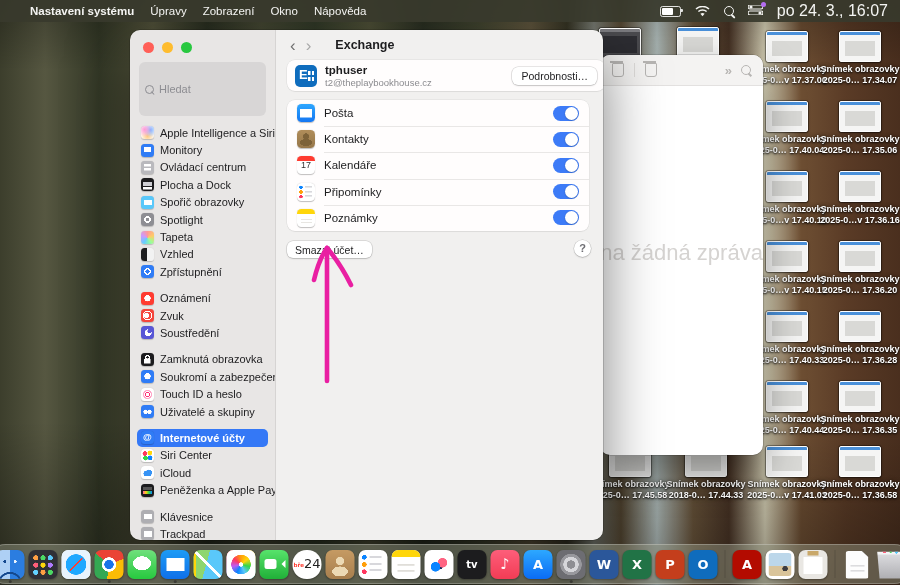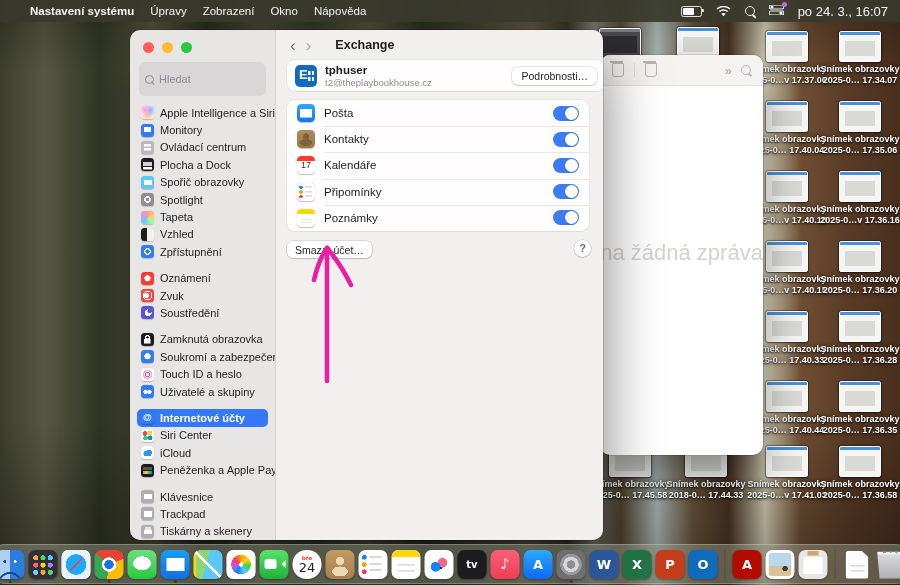--- a/index.html
+++ b/index.html
@@ -23,21 +23,21 @@
   .mb-apple{font-size:13px;line-height:22px;}
   .mb-app{font-weight:700;}
   .mb-right{margin-left:auto;display:flex;align-items:center;gap:14px;padding-right:12px;}
   .batt{width:19px;height:9px;border:1px solid rgba(255,255,255,.85);border-radius:2.5px;position:relative;}
   .batt::before{content:"";position:absolute;left:1px;top:1px;bottom:1px;width:11px;background:#fff;border-radius:1px;}
   .batt::after{content:"";position:absolute;right:-3px;top:2px;width:2px;height:3px;background:rgba(255,255,255,.85);border-radius:0 1px 1px 0;}
   .mag{width:8px;height:8px;border:1.6px solid #f4f4f2;border-radius:50%;position:relative;}
   .mag::after{content:"";position:absolute;width:1.7px;height:4.5px;background:#f4f4f2;left:7px;top:6.5px;transform:rotate(-45deg);border-radius:1px;}
   .cc{position:relative;}
   .cc-dot{position:absolute;right:-3px;top:-3px;width:5px;height:5px;border-radius:50%;background:#b46df0;}
-  .mb-clock{font-size:13px;text-align:center;}
+  .mb-clock{font-size:16px;text-align:center;}
   
   .dt{position:absolute;width:104px;text-align:center;z-index:5;}
   .dt-img{width:40px;height:29px;margin:0 auto;border-radius:2px;
     border:1.5px solid #fff;outline:0.5px solid rgba(0,0,0,.3);
     box-shadow:0 1px 3px rgba(0,0,0,.45);
     background:
       linear-gradient(#d9d9d6 0 0) 50% 64%/76% 52% no-repeat,
       linear-gradient(#4a90d9 0 3px,#f5f5f4 3px);}
   .dt-img.dark{background:linear-gradient(#2e2e33 0 0) 50% 64%/86% 60% no-repeat,
       linear-gradient(#7c7c80 0 3px,#4b4b4f 3px);}
@@ -59,21 +59,21 @@
   
   .win{position:absolute;left:130px;top:30px;width:473px;height:510px;border-radius:10px;
     z-index:20;display:flex;overflow:hidden;
     box-shadow:0 25px 60px rgba(0,0,0,.5),0 0 0 .5px rgba(0,0,0,.3);}
   .sidebar{width:145px;background:#e8e6e5;position:relative;flex:0 0 145px;
     border-right:1px solid #d6d4d3;display:flex;flex-direction:column;}
   .tl{position:absolute;left:13px;top:12px;display:flex;gap:8px;}
   .tl i{width:11px;height:11px;border-radius:50%;display:block;}
   .tl-r{background:#ff5f57;} .tl-y{background:#febc2e;} .tl-g{background:#28c840;}
   .search{margin:32px 9px 4px 9px;height:18px;border-radius:6px;background:rgba(120,120,125,.14);
-    display:flex;align-items:center;gap:5px;padding:8px 6px;flex:0 0 auto;}
+    display:flex;align-items:center;gap:5px;padding:18px 6px;flex:0 0 auto;}
   .search .smag{width:7px;height:7px;border:1.4px solid #8d8d92;border-radius:50%;position:relative;flex:0 0 7px;}
   .search .smag::after{content:"";position:absolute;width:1.4px;height:3.5px;background:#8d8d92;left:6px;top:5.5px;transform:rotate(-45deg);}
   .search span{font-size:11px;color:#8d8d92;}
   .sb-list{padding:4px 7px 0 7px;overflow:hidden;}
   .sb-gap{height:9px;}
   .sb-item{display:flex;align-items:center;gap:6px;height:17.4px;border-radius:5px;padding:0 4px;}
   .sb-item span.lbl{font-size:11px;color:#1d1d1f;white-space:nowrap;}
   .sb-item.sel{background:#3478f6;}
   .sb-item.sel span.lbl{color:#fff;font-weight:600;}
   .sic{width:13px;height:13px;border-radius:3.5px;flex:0 0 13px;position:relative;box-shadow:0 .5px 1px rgba(0,0,0,.2);}
@@ -188,21 +188,21 @@
     linear-gradient(45deg,transparent 46%,#fff 46% 54%,transparent 54%),
     linear-gradient(90deg,#ffd60a 0 3px,transparent 3px);}
   .d-photos{background:#fff;}
   .d-photos::after{content:"";position:absolute;inset:0;background:
     radial-gradient(circle at 50% 50%,transparent 0 9.5px,#fff 10px),
     radial-gradient(circle at 50% 50%,#fff 0 2px,transparent 2.3px),
     conic-gradient(#ff9f0a,#ffd60a,#32d74b,#5ac8fa,#0a84ff,#bf5af2,#ff375f,#ff9f0a);}
   .d-facetime{background:linear-gradient(#57e36b,#20b038);}
   .d-facetime::before{content:"";position:absolute;left:5px;top:9.5px;width:12px;height:10px;background:#fff;border-radius:2.5px;}
   .d-facetime::after{content:"";position:absolute;right:3.5px;top:10px;border:4.5px solid transparent;border-right-color:#fff;}
-  .d-calendar{background:#fff;flex-direction:column;gap:0;border-radius:14px;}
+  .d-calendar{background:#fff;gap:0;border-radius:14px;}
   .cal-mon{font-size:5.5px;color:#ff3b30;font-weight:700;line-height:6px;margin-top:2px;text-transform:lowercase;}
   .cal-day{font-size:13px;color:#222;font-weight:400;line-height:14px;}
   .d-contacts{background:linear-gradient(#c59a63,#a87f4e);}
   .d-contacts::after{content:"";position:absolute;inset:0;background:
     radial-gradient(circle at 50% 38%,#ecd9b4 0 4px,transparent 4.4px),
     radial-gradient(ellipse 8px 5px at 50% 74%,#ecd9b4 0 99%,transparent);}
   .d-reminders{background:#fff;}
   .d-reminders::after{content:"";position:absolute;inset:0;background:
     radial-gradient(circle at 20% 25%,#0a84ff 0 2.2px,transparent 2.5px),
     radial-gradient(circle at 20% 50%,#ff9f0a 0 2.2px,transparent 2.5px),

